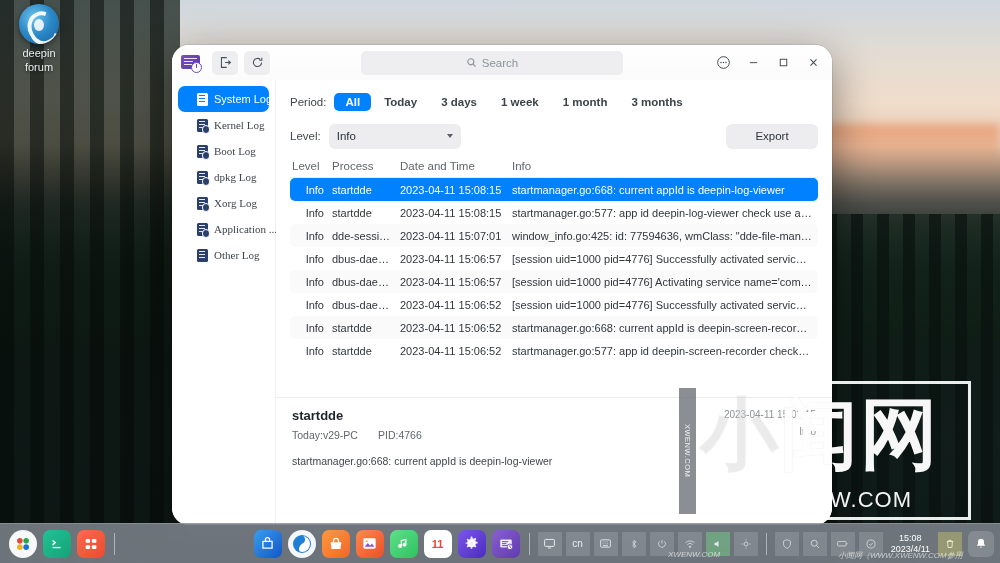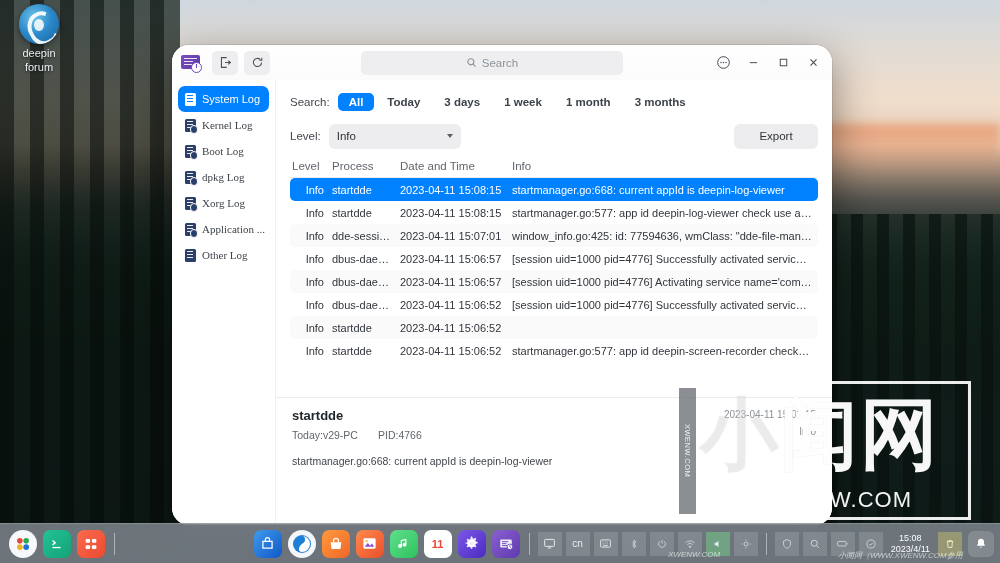--- a/index.html
+++ b/index.html
@@ -151,21 +151,21 @@
 
   
   #sidebar {
     width: 104px; flex: 0 0 104px;
     background: #ffffff;
     padding: 6px 6px 0 6px;
     border-right: 1px solid #f0f0f2;
   }
   .side-item {
     display: flex; align-items: center; gap: 6px;
-    height: 26px; padding: 0 7px; margin-bottom: 0px;
+    height: 26px; padding: 0 19px; margin-bottom: 0px;
     border-radius: 7px; cursor: pointer;
     font-size: 11px; color: #3e444b; white-space: nowrap;
   }
   .side-item + .side-item { margin-top: 0; font-family: Liberation Serif, serif; }
   .side-list { display: flex; flex-direction: column; gap: 0; }
   .side-item.active { background: #0081ff; color: #fff; }
   .doc-ico {
     width: 11px; height: 13px; flex: 0 0 11px;
     border-radius: 1.5px; background: #2b3f6b; position: relative;
   }
@@ -201,21 +201,21 @@
   .ptab.active { background: #0081ff; color: #fff; }
 
   #level-select {
     width: 132px; height: 25px; border-radius: 6px;
     background: #ededf0;
     display: flex; align-items: center; justify-content: space-between;
     padding: 0 8px; font-size: 11.5px; color: #2f343a; cursor: pointer;
   }
   #export-btn {
     margin-left: auto;
-    width: 84px; height: 25px; border-radius: 6px;
+    width: 92px; height: 25px; border-radius: 6px;
     background: #ededf0; border: none;
     font-size: 11.5px; color: #2f343a; cursor: pointer;
     font-family: inherit;
   }
   .chev {
     width: 0; height: 0;
     border-left: 3.5px solid transparent; border-right: 3.5px solid transparent;
     border-top: 4px solid #5a6068;
   }
 
@@ -440,21 +440,21 @@
           <span class="doc-ico"></span>
           <span>Other Log</span>
         </div>
       </div>
     </div>
 
     <div id="main">
 
       <div id="filters">
         <div class="filter-row">
-          <span class="flabel">Search:</span>
+          <span class="flabel">Period:</span>
           <div id="period-tabs">
             <span class="ptab active">All</span>
             <span class="ptab">Today</span>
             <span class="ptab">3 days</span>
             <span class="ptab">1 week</span>
             <span class="ptab">1 month</span>
             <span class="ptab">3 months</span>
           </div>
         </div>
 
@@ -510,20 +510,21 @@
           <div class="row">
             <div class="c-level">Info</div>
             <div class="c-proc">dbus-daemon</div>
             <div class="c-date">2023-04-11 15:06:52</div>
             <div class="c-info">[session uid=1000 pid=4776] Successfully activated service 'com.deepi...</div>
           </div>
           <div class="row zebra">
             <div class="c-level">Info</div>
             <div class="c-proc">startdde</div>
             <div class="c-date">2023-04-11 15:06:52</div>
+            <div class="c-info">startmanager.go:668: current appId is deepin-screen-recorder</div>
           </div>
           <div class="row">
             <div class="c-level">Info</div>
             <div class="c-proc">startdde</div>
             <div class="c-date">2023-04-11 15:06:52</div>
             <div class="c-info">startmanager.go:577: app id deepin-screen-recorder check use app pr...</div>
           </div>
         </div>
       </div>
 

